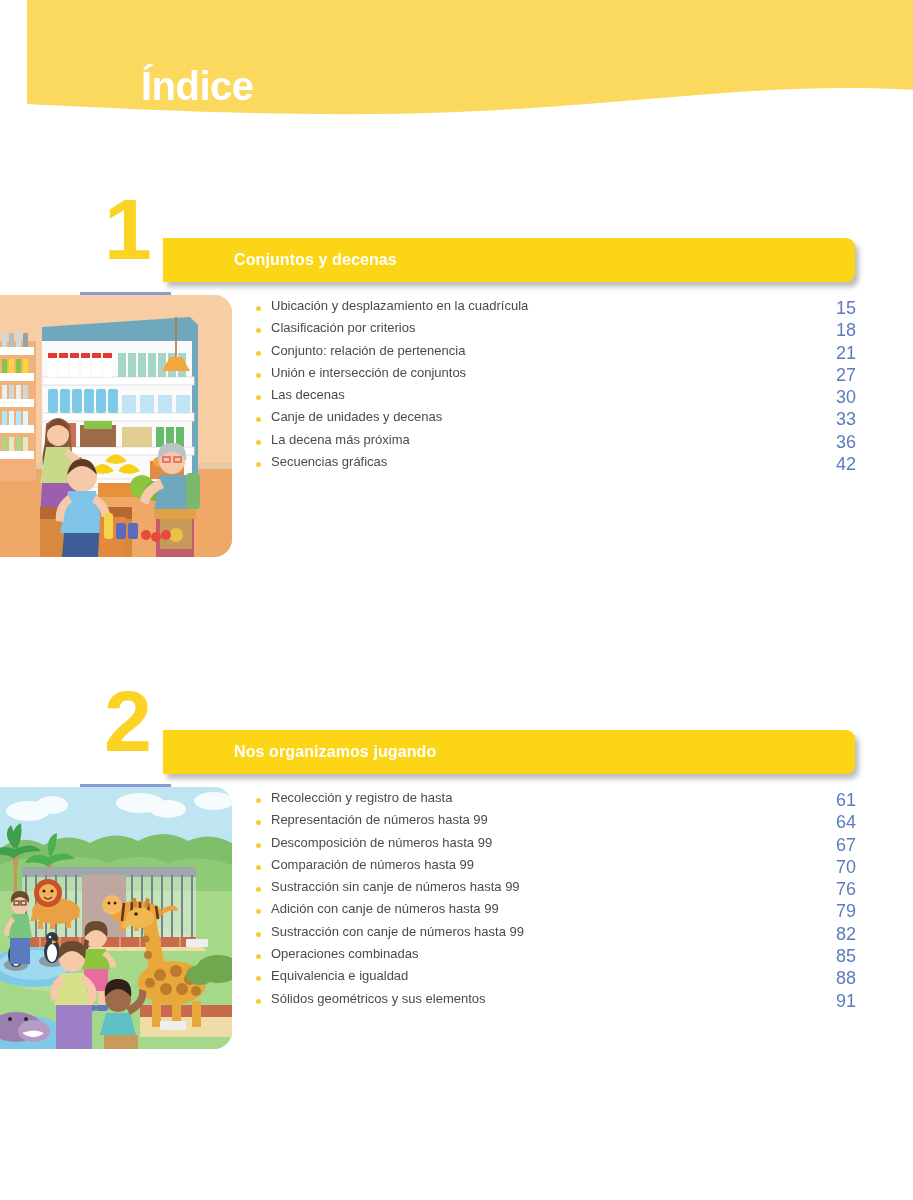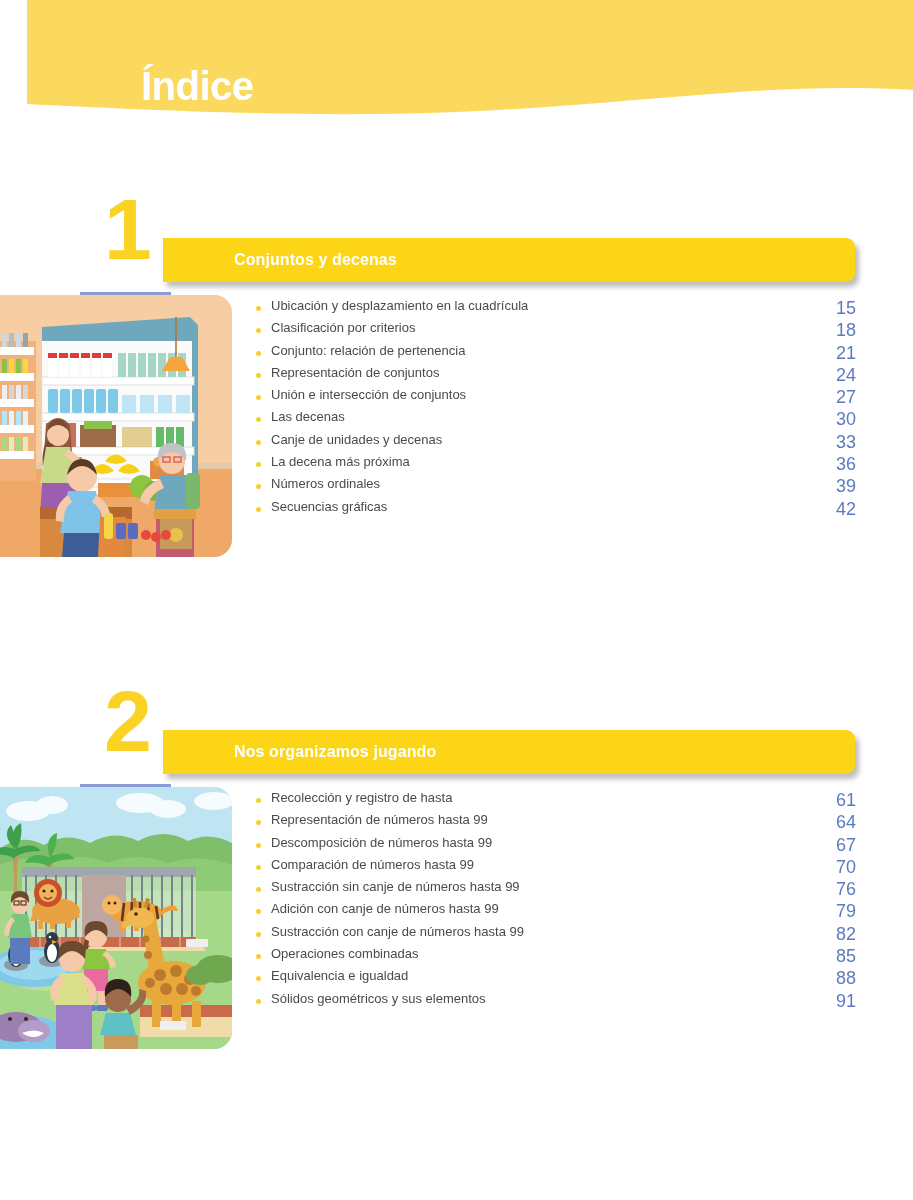--- a/index.html
+++ b/index.html
@@ -395,47 +395,37 @@
       <span class="toc-label">Clasificación por criterios</span>
       <span class="toc-page">18</span>
     </div>
     <div class="toc-row">
       <span class="toc-bullet"></span>
       <span class="toc-label">Conjunto: relación de pertenencia</span>
       <span class="toc-page">21</span>
     </div>
     <div class="toc-row">
       <span class="toc-bullet"></span>
-      <span class="toc-label">Representación de conjuntos</span>
-      <span class="toc-page">24</span>
-    </div>
-    <div class="toc-row">
-      <span class="toc-bullet"></span>
       <span class="toc-label">Unión e intersección de conjuntos</span>
       <span class="toc-page">27</span>
     </div>
     <div class="toc-row">
       <span class="toc-bullet"></span>
       <span class="toc-label">Las decenas</span>
       <span class="toc-page">30</span>
     </div>
     <div class="toc-row">
       <span class="toc-bullet"></span>
       <span class="toc-label">Canje de unidades y decenas</span>
       <span class="toc-page">33</span>
     </div>
     <div class="toc-row">
       <span class="toc-bullet"></span>
       <span class="toc-label">La decena más próxima</span>
       <span class="toc-page">36</span>
-    </div>
-    <div class="toc-row">
-      <span class="toc-bullet"></span>
-      <span class="toc-label">Números ordinales</span>
-      <span class="toc-page">39</span>
     </div>
     <div class="toc-row">
       <span class="toc-bullet"></span>
       <span class="toc-label">Secuencias gráficas</span>
       <span class="toc-page">42</span>
     </div>
   </div>
 </div>
 
 <div class="unit-block unit-2">

